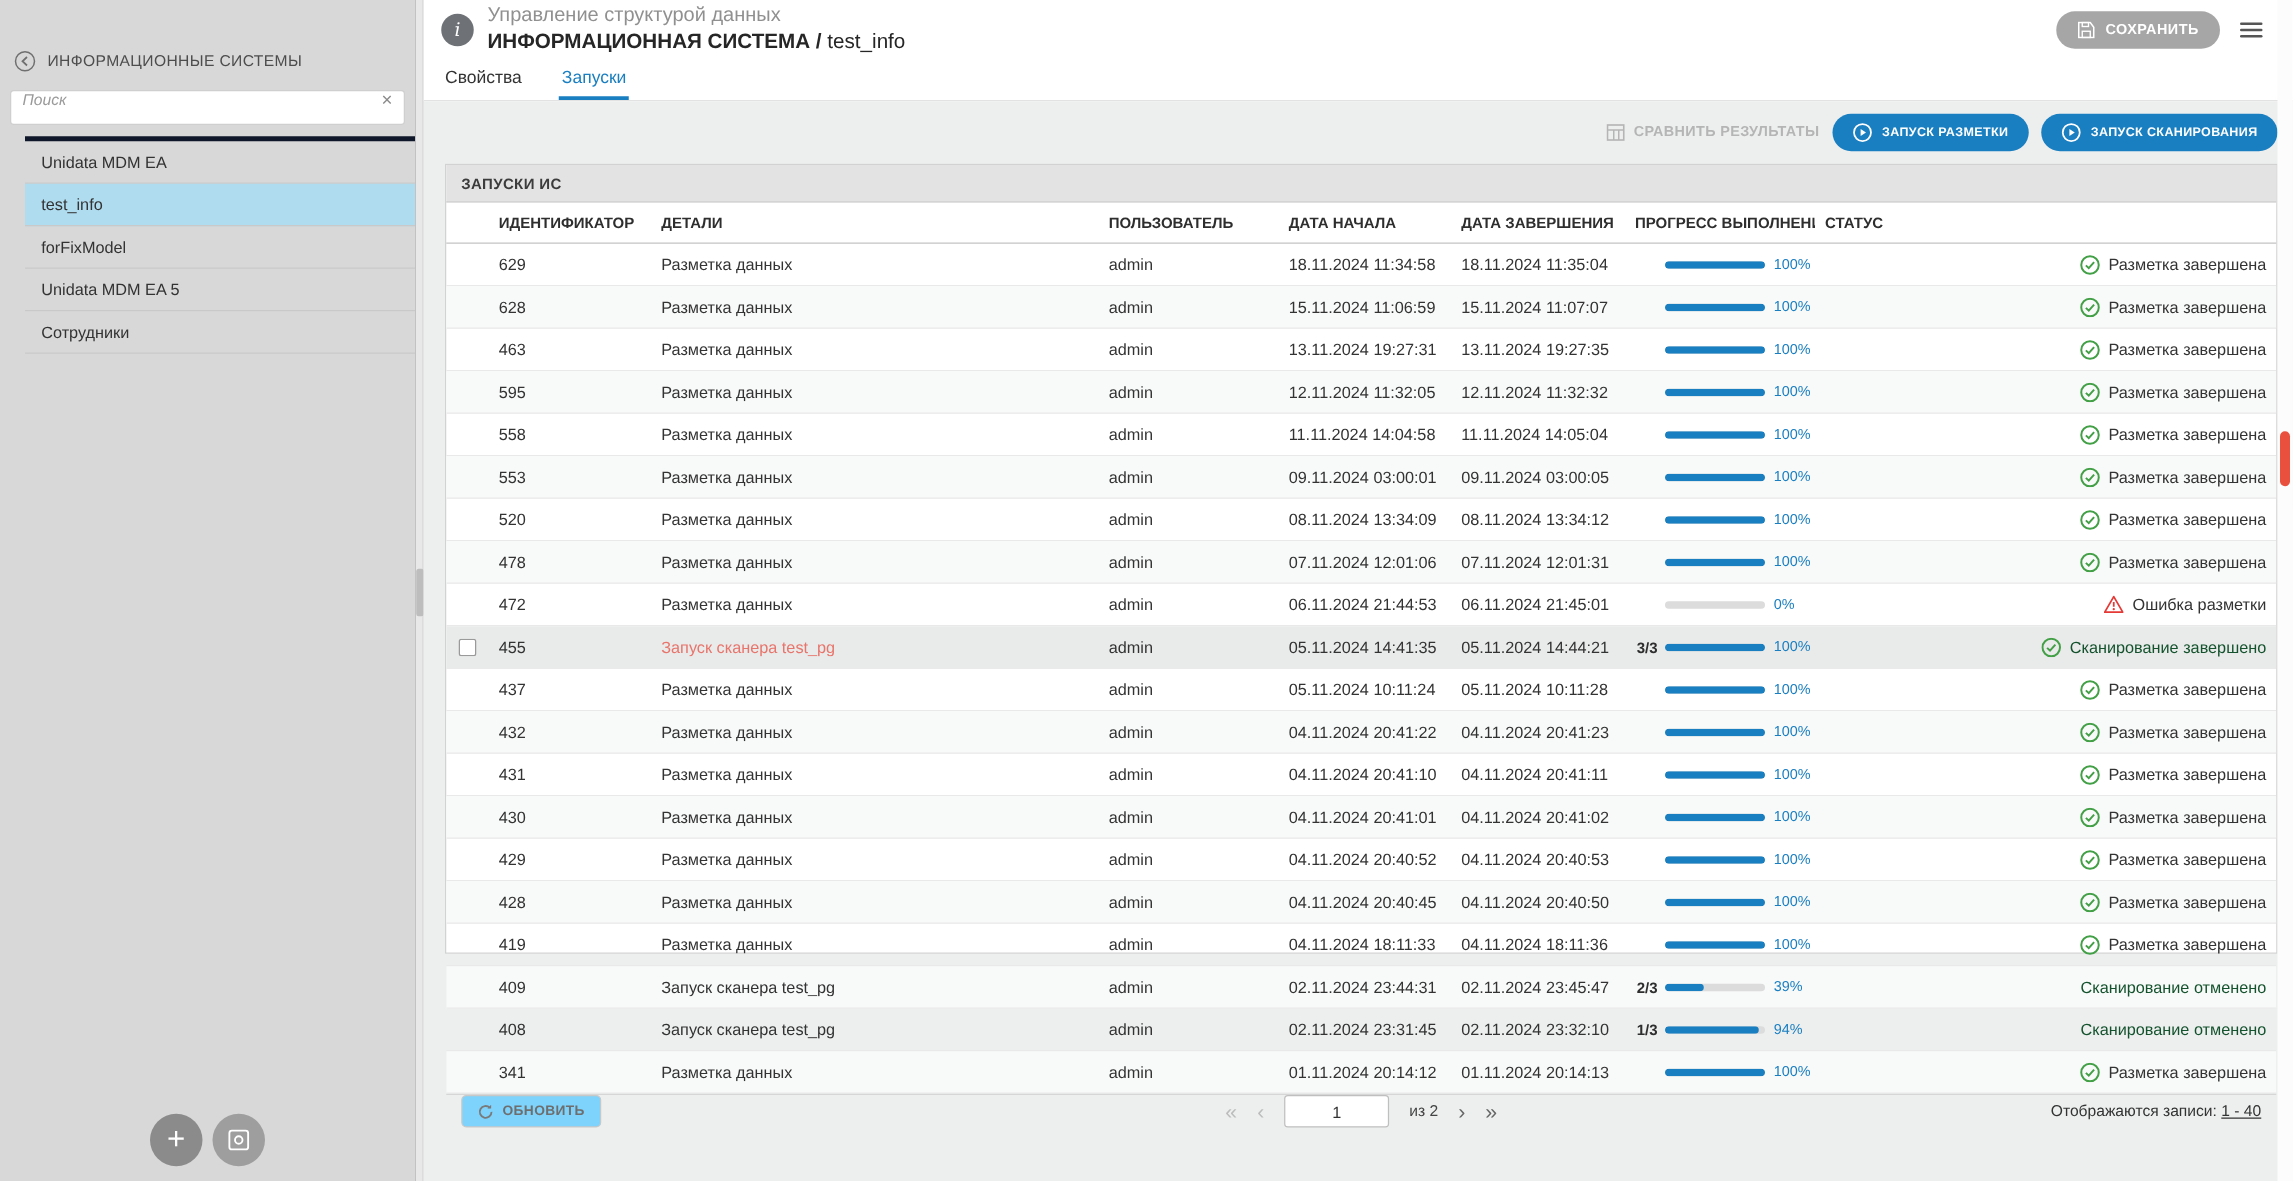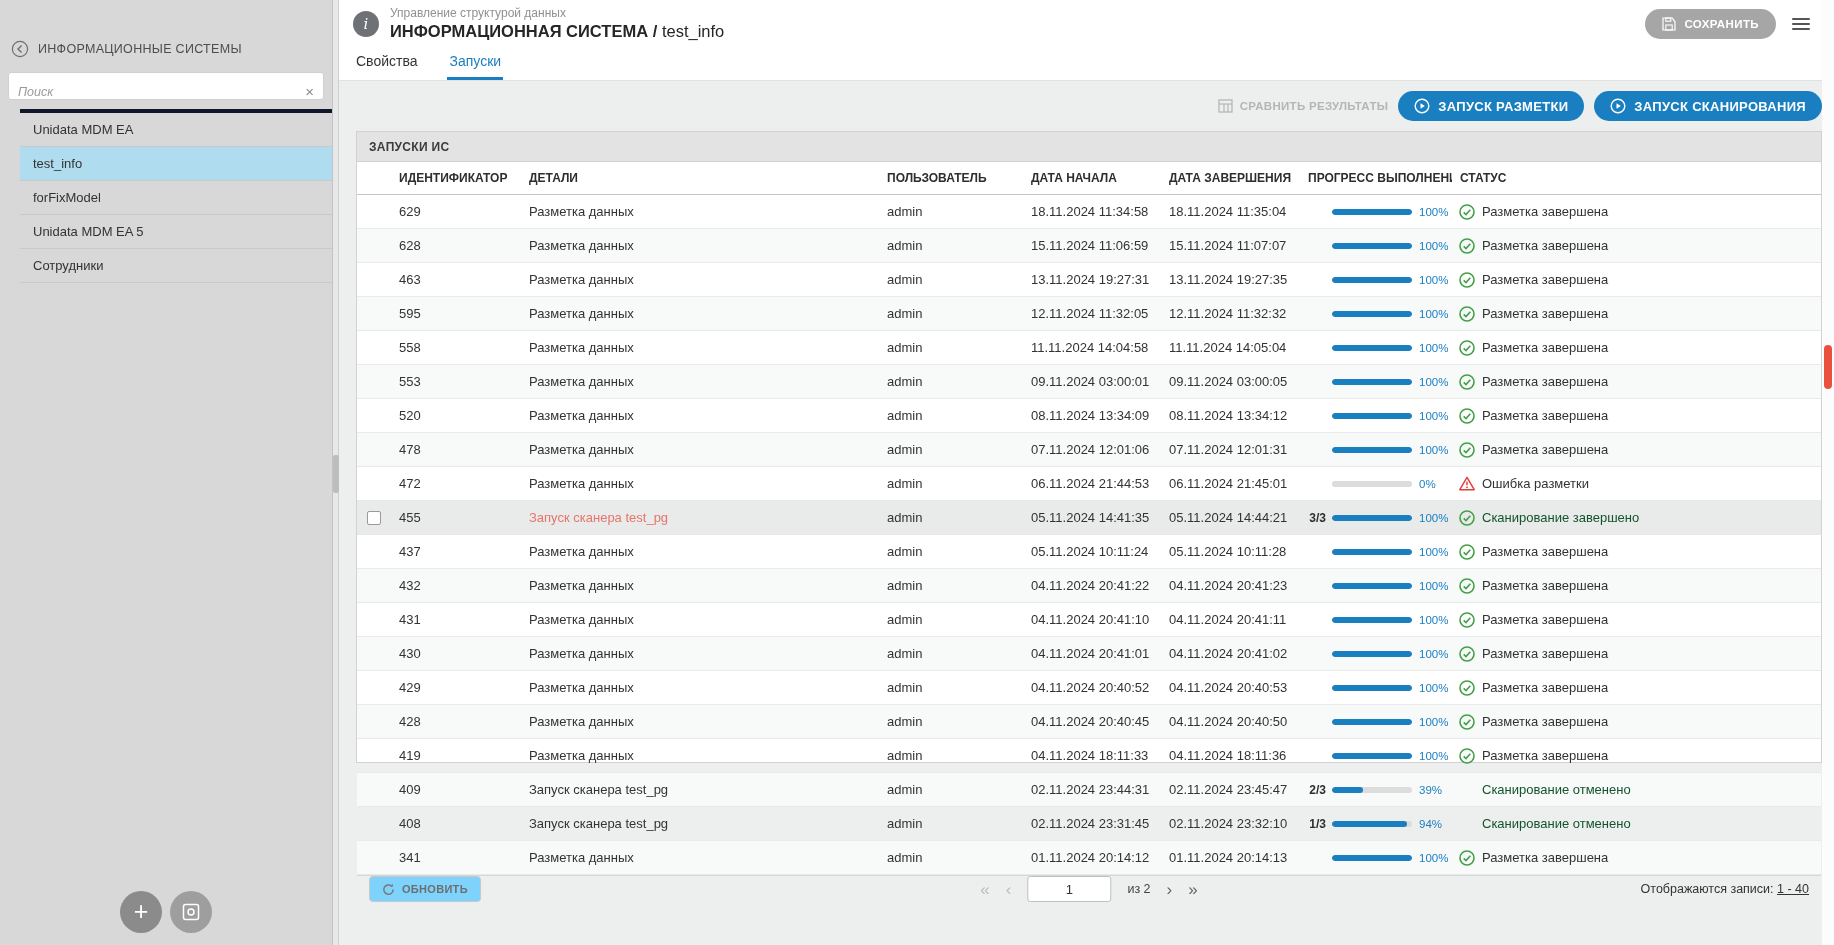--- a/index.html
+++ b/index.html
@@ -6,21 +6,21 @@
   html,body { width: 1834px; height: 945px; overflow: hidden; }
   body { font-family: "Liberation Sans", sans-serif; background: #fff; color: #333; }
   .app { position: relative; width: 1834px; height: 945px; display: flex; }
 
   
   .sidebar { width: 333px; min-width: 333px; background: #d8d8d8; border-right: 1px solid #c2c2c2;
              display: flex; flex-direction: column; position: relative; }
   .sb-head { height: 42px; display: flex; align-items: center; gap: 9px; padding: 0 11px;
              color: #4d4d4d; font-size: 12.5px; letter-spacing: .3px; margin-top: 28px; }
   .sb-search { margin: 2px 8px 9px 8px; height: 28px; background: #fff; border: 1px solid #cfcfcf;
-               border-radius: 3px; display: flex; align-items: flex-end; padding: 0 9px; }
+               border-radius: 3px; display: flex; align-items: flex-start; padding: 0 9px; }
   .sb-search input { border: none; outline: none; flex: 1; font-size: 12.5px; background: transparent;
                      font-family: "Liberation Sans", sans-serif; color: #444; }
   .sb-search input::placeholder { color: #9a9a9a; font-style: italic; }
   .sb-clear { color: #8a8a8a; font-size: 15px; cursor: pointer; line-height: 1; }
   .sb-list { list-style: none; border-top: 4px solid #0f172a; margin-left: 20px; }
   .sb-list li { height: 34px; line-height: 33px; padding: 0 13px; font-size: 13px; color: #333;
                 border-bottom: 1px solid #c9c9c9; cursor: pointer; white-space: nowrap; overflow: hidden; }
   .sb-list li.selected { background: #b0dcf0; }
   .sb-fabs { position: absolute; bottom: 12px; left: 120px; display: flex; gap: 8px; }
   .fab { width: 42px; height: 42px; border-radius: 50%; border: none; color: #fff;
@@ -33,21 +33,21 @@
   .divider .grip { position: absolute; top: 455px; left: 0; width: 6px; height: 38px;
                    background: #bdbdbd; border-radius: 2px; cursor: col-resize; }
 
   
   .main { flex: 1; display: flex; flex-direction: column; background: #fff; position: relative; min-width: 0; }
   .topbar { height: 47px; background: #fff; display: flex; align-items: center; padding: 0 24px 0 14px; }
   .info-badge { width: 26px; height: 26px; border-radius: 50%; background: #6e7276; color: #fff;
                 display: flex; align-items: center; justify-content: center; flex: none;
                 font-family: "DejaVu Serif", serif; font-style: italic; font-size: 15px; }
   .head-text { margin-left: 11px; line-height: 1.25; }
-  .breadcrumb { font-size: 12px; color: #909090; }
+  .breadcrumb { font-size: 16px; color: #909090; }
   .page-title { font-size: 16.5px; color: #262626; font-weight: bold; }
   .page-title .sub { font-weight: normal; }
   .topbar .spacer { flex: 1; }
   .save-btn { height: 30px; padding: 0 17px; border: none; border-radius: 15px; background: #a6a6a6;
               color: #fff; font-size: 11.5px; font-weight: bold; letter-spacing: .4px;
               display: flex; align-items: center; gap: 8px; cursor: pointer;
               font-family: "Liberation Sans", sans-serif; text-align: center; }
   .menu-btn { margin-left: 16px; width: 18px; display: flex; flex-direction: column; gap: 3px; cursor: pointer; }
   .menu-btn i { display: block; height: 2px; background: #555; border-radius: 1px; }
 
@@ -55,21 +55,21 @@
              border-bottom: 1px solid #e2e2e2; }
   .tab { font-size: 14px; color: #333; padding: 5px 2px 8px; cursor: pointer; border-bottom: 3px solid transparent; }
   .tab.active { color: #1a7fc1; border-bottom-color: #1a7fc1; }
 
   .content { flex: 1; background: #edefef; padding: 10px 12px 0 17px; min-width: 0; }
   .toolbar { display: flex; justify-content: flex-end; align-items: center; gap: 10px; height: 30px; margin-bottom: 10px; }
   .link-btn { display: flex; align-items: center; gap: 7px; background: none; border: none;
               color: #b5b5b5; font-size: 11.5px; font-weight: bold; letter-spacing: .3px; cursor: default;
               font-family: "Liberation Sans", sans-serif; }
   .blue-btn { height: 30px; padding: 0 16px; border: none; border-radius: 15px; background: #1a7fc1;
-              color: #fff; font-size: 13px; font-weight: bold; letter-spacing: .3px;
+              color: #fff; font-size: 10px; font-weight: bold; letter-spacing: .3px;
               display: flex; align-items: center; gap: 8px; cursor: pointer;
               font-family: "Liberation Sans", sans-serif; }
 
   
   .panel { background: #fff; border: 1px solid #d2d2d2; height: 632px; display: flex; flex-direction: column; }
   .panel-head { height: 30px; background: #e3e3e3; border-bottom: 1px solid #d0d0d0; flex: none;
                 display: flex; align-items: center; padding: 0 12px; font-size: 12px; font-weight: bold;
                 color: #3c3c3c; letter-spacing: .3px; }
   .grid { display: grid; grid-template-columns: 34px 130px 358px 144px 138px 139px 152px 1fr; align-items: center; }
   .thead { height: 33px; flex: none; border-bottom: 1px solid #c4c4c4; font-size: 12px; font-weight: bold; color: #2e2e2e; }
@@ -83,21 +83,21 @@
   .cell { padding: 0 8px; white-space: nowrap; overflow: hidden; }
   .c-cb { display: flex; justify-content: center; }
   .cb { width: 14px; height: 14px; border: 1px solid #9a9a9a; border-radius: 2px; background: #fff; visibility: hidden; }
   .trow.selected .cb { visibility: visible; }
   .c-details.alert { color: #e8756b; }
   .c-progress { display: flex; align-items: center; padding: 0 0 0 2px; }
   .steps { width: 24px; text-align: right; margin-right: 6px; font-size: 12px; font-weight: bold; color: #2e2e2e; flex: none; }
   .bar { width: 80px; height: 6px; border-radius: 3px; background: #dcdcdc; overflow: hidden; flex: none; }
   .fill { display: block; height: 100%; background: #1a7fc1; border-radius: 3px; }
   .plabel { margin-left: 7px; font-size: 11.5px; color: #1a7fc1; }
-  .c-status { display: flex; align-items: center; gap: 7px; padding-left: 7px; }
+  .c-status { display: flex; align-items: center; gap: 7px; padding-left: 7px; justify-content: flex-end; }
   .sicon { width: 16px; height: 16px; display: flex; align-items: center; flex: none; }
   .st-scan_done .stext, .st-scan_cancel .stext { color: #14532d; }
 
   .tfoot { flex: 1; border-top: 1px solid #d6d6d6; display: flex; align-items: center; padding: 0 12px; position: relative; }
   .refresh-btn { height: 26px; padding: 0 12px; background: #7dd3fc; border: 1px solid #c8c8c8; border-radius: 4px;
                  color: #6e6e6e; font-size: 11px; font-weight: bold; letter-spacing: .3px;
                  display: flex; align-items: center; gap: 7px; cursor: pointer;
                  font-family: "Liberation Sans", sans-serif; }
   .pager { position: absolute; left: 50%; transform: translateX(-50%); display: flex; align-items: center; gap: 16px; }
   .pg-arrow { font-size: 17px; line-height: 1; cursor: pointer; }

